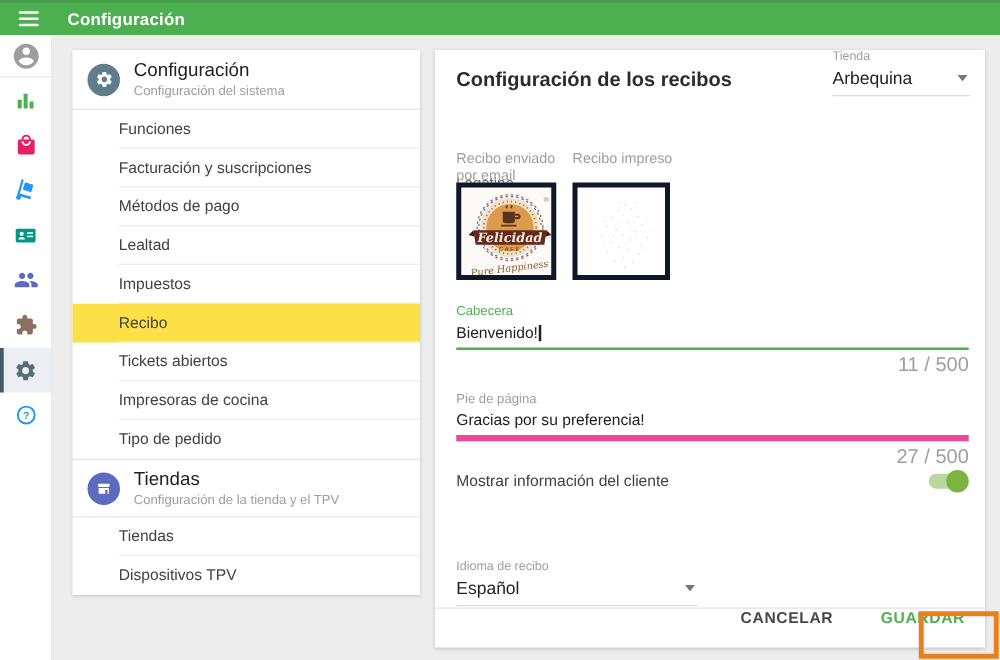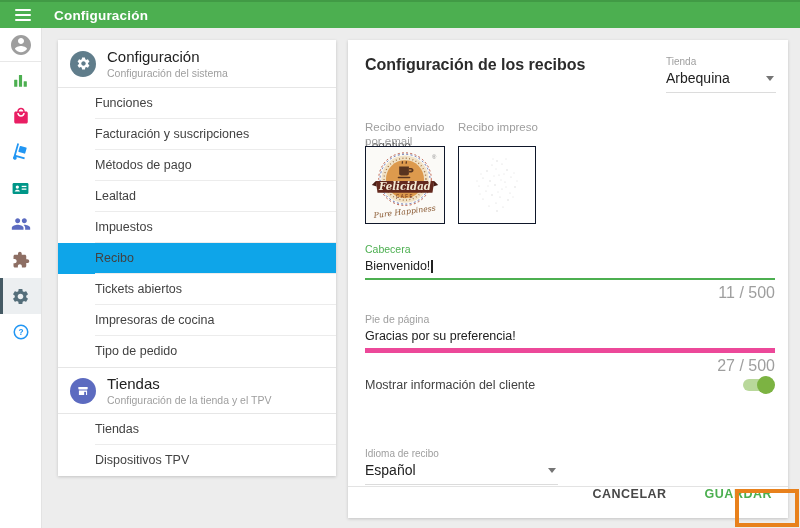--- a/index.html
+++ b/index.html
@@ -39,40 +39,40 @@
   .menu-header-icon.store-bg{ background:#5c6bc0;}
   .menu-header-text{ margin-left:11px; line-height:1.15;}
   .menu-header-title{ font-size:15px; color:#212121;}
   .menu-header-sub{ font-size:10.5px; color:#9e9e9e; margin-top:1px;}
   .menu-item{
     position:relative; height:31px; line-height:31px; padding-left:37px;
     font-size:12.5px; color:#424242; cursor:pointer; white-space:nowrap;
   }
   .menu-item::after{ content:""; position:absolute; left:37px; right:0; bottom:0; border-bottom:1px solid #ececec;}
   .section-items .menu-item:last-child::after{ border-bottom:none;}
-  .menu-item.selected{ background:#0ea5e9;}
+  .menu-item.selected{ background:#fde047;}
   
   .main-panel{
     position:absolute; left:348px; top:40px; width:440px; height:478px;
     background:#fff; box-shadow:0 1px 3px rgba(0,0,0,.18);
   }
   .main-title{ position:absolute; left:17px; top:16px; font-size:16px; font-weight:700; color:#2b2b2b;}
   .select-field{ position:absolute; cursor:pointer;}
   .select-label{ font-size:10px; color:#9e9e9e;}
   .select-value-row{ display:flex; align-items:center; justify-content:space-between; border-bottom:1px solid #dcdcdc; padding:3px 2px 6px 0;}
   .select-value{ font-size:14px; color:#212121;}
   .arrow-down{ width:0; height:0; border-left:4px solid transparent; border-right:4px solid transparent; border-top:5px solid #757575;}
-  .store-select{ left:318px; top:16px; width:110px;}
+  .store-select{ left:318px; top:0; width:110px;}
   .language-select{ left:17px; top:408px; width:193px;}
   .section-label{ position:absolute; left:17px; top:99px; font-size:12px; color:#616161;}
   .col-label{ position:absolute; top:80px; font-size:11.5px; color:#9e9e9e; line-height:1.25;}
   .col-label.c1{ left:17px; width:96px;}
   .col-label.c2{ left:110px; width:110px;}
   .logo-box{
-    position:absolute; top:106px; height:78px; border:1px solid #0f172a;
+    position:absolute; top:106px; height:78px; border:4px solid #0f172a;
     background:#fff; cursor:pointer; overflow:hidden;
   }
   .logo-box.email{ left:17px; width:80px; background:#fbfaf7;}
   .logo-box.printed{ left:110px; width:78px;}
   .text-field{ position:absolute; left:17px; right:13px;}
   .text-field .f-label{ font-size:10.5px;}
   .text-field .f-value{ font-size:12.5px; color:#212121; margin-top:4px; padding-bottom:5px;}
   .text-field .f-counter{ text-align:right; font-size:16px; color:#9e9e9e; margin-top:4px;}
   .field-header{ top:203px;}
   .field-header .f-label{ color:#4caf50;}

